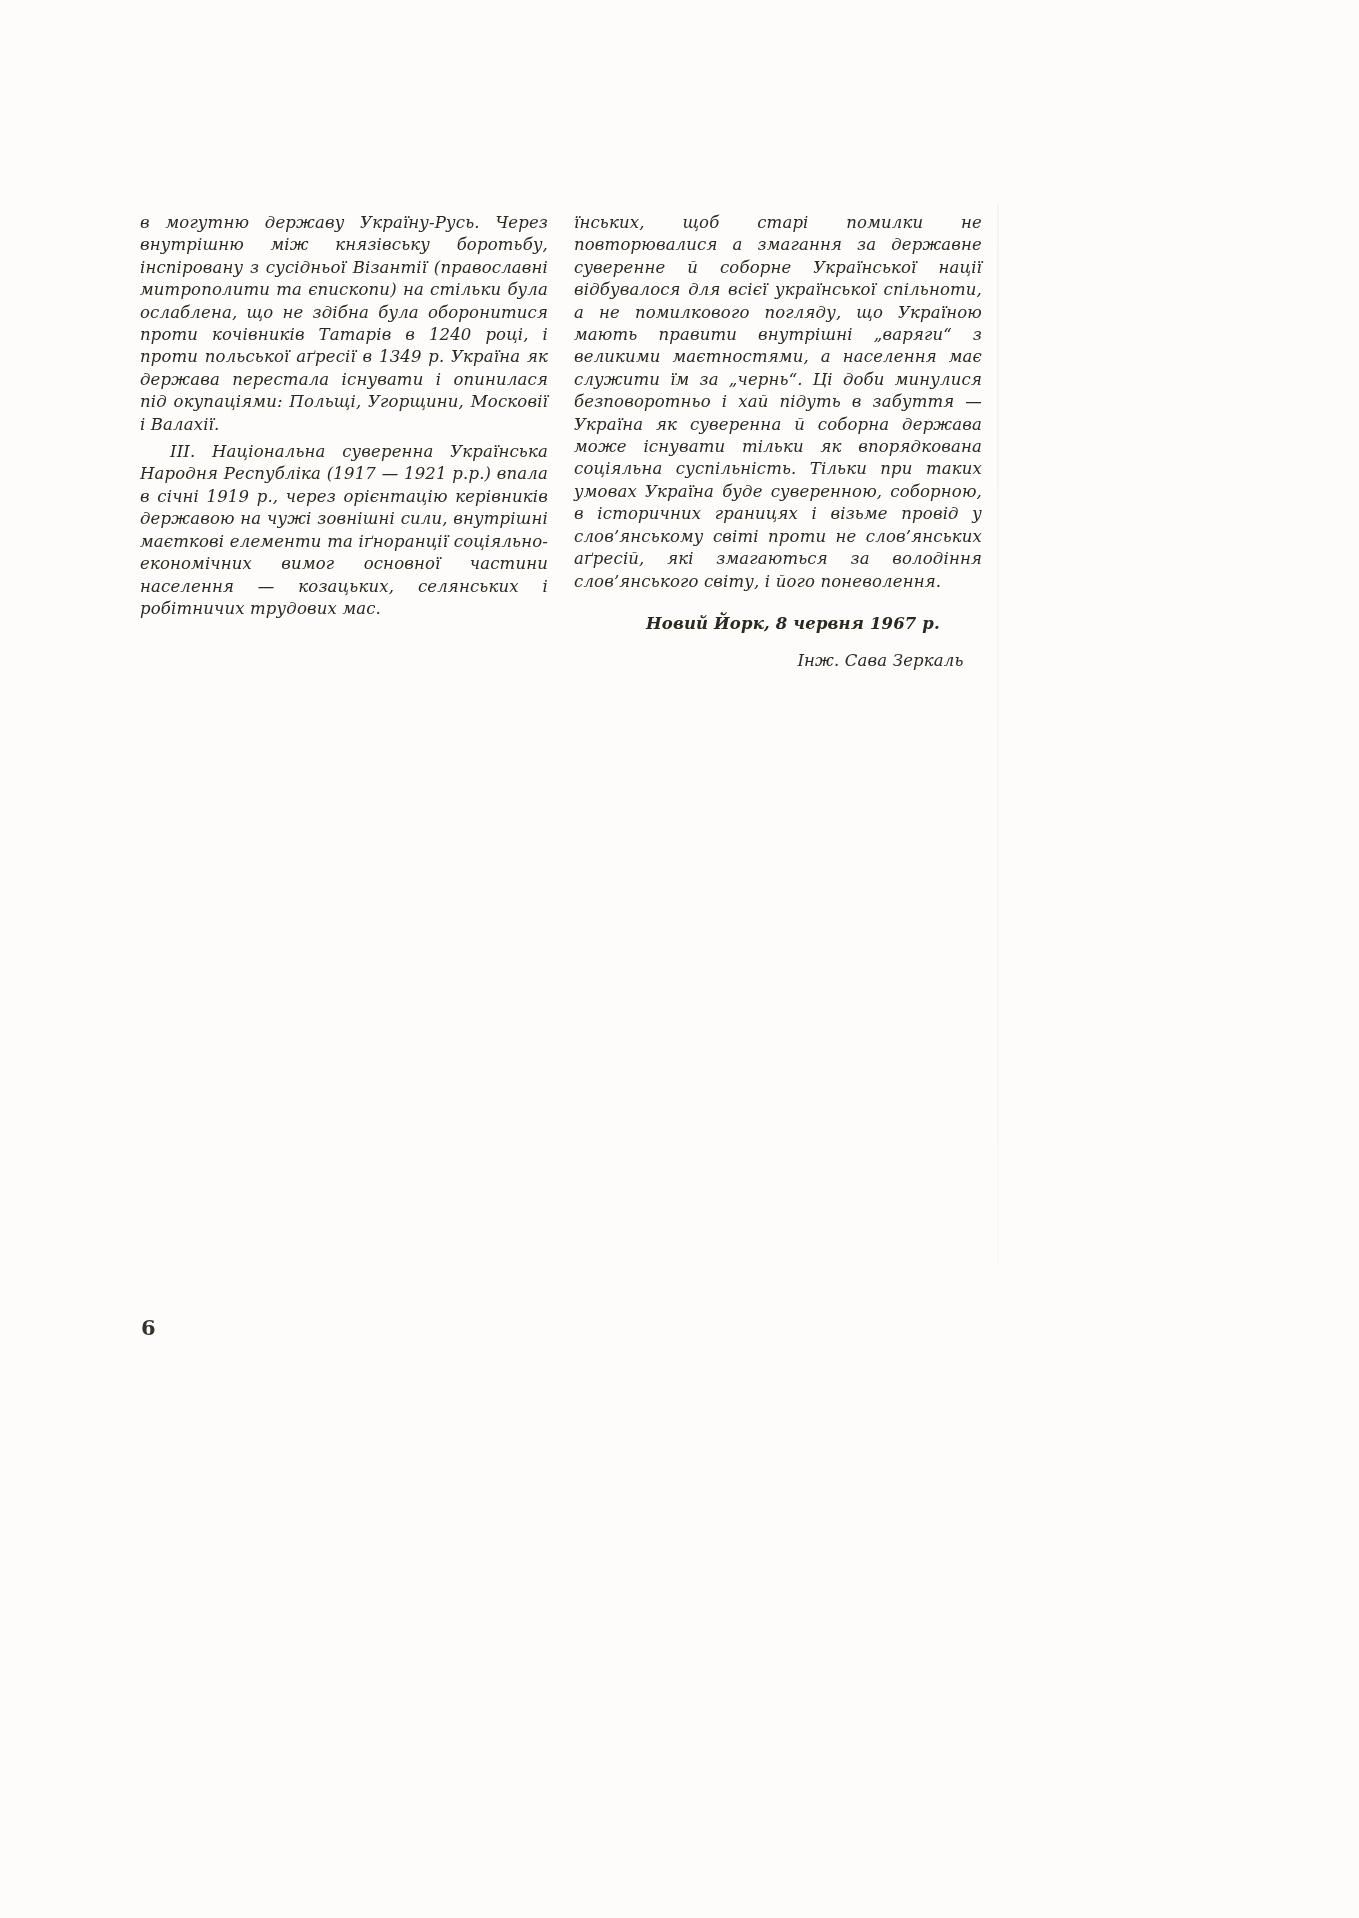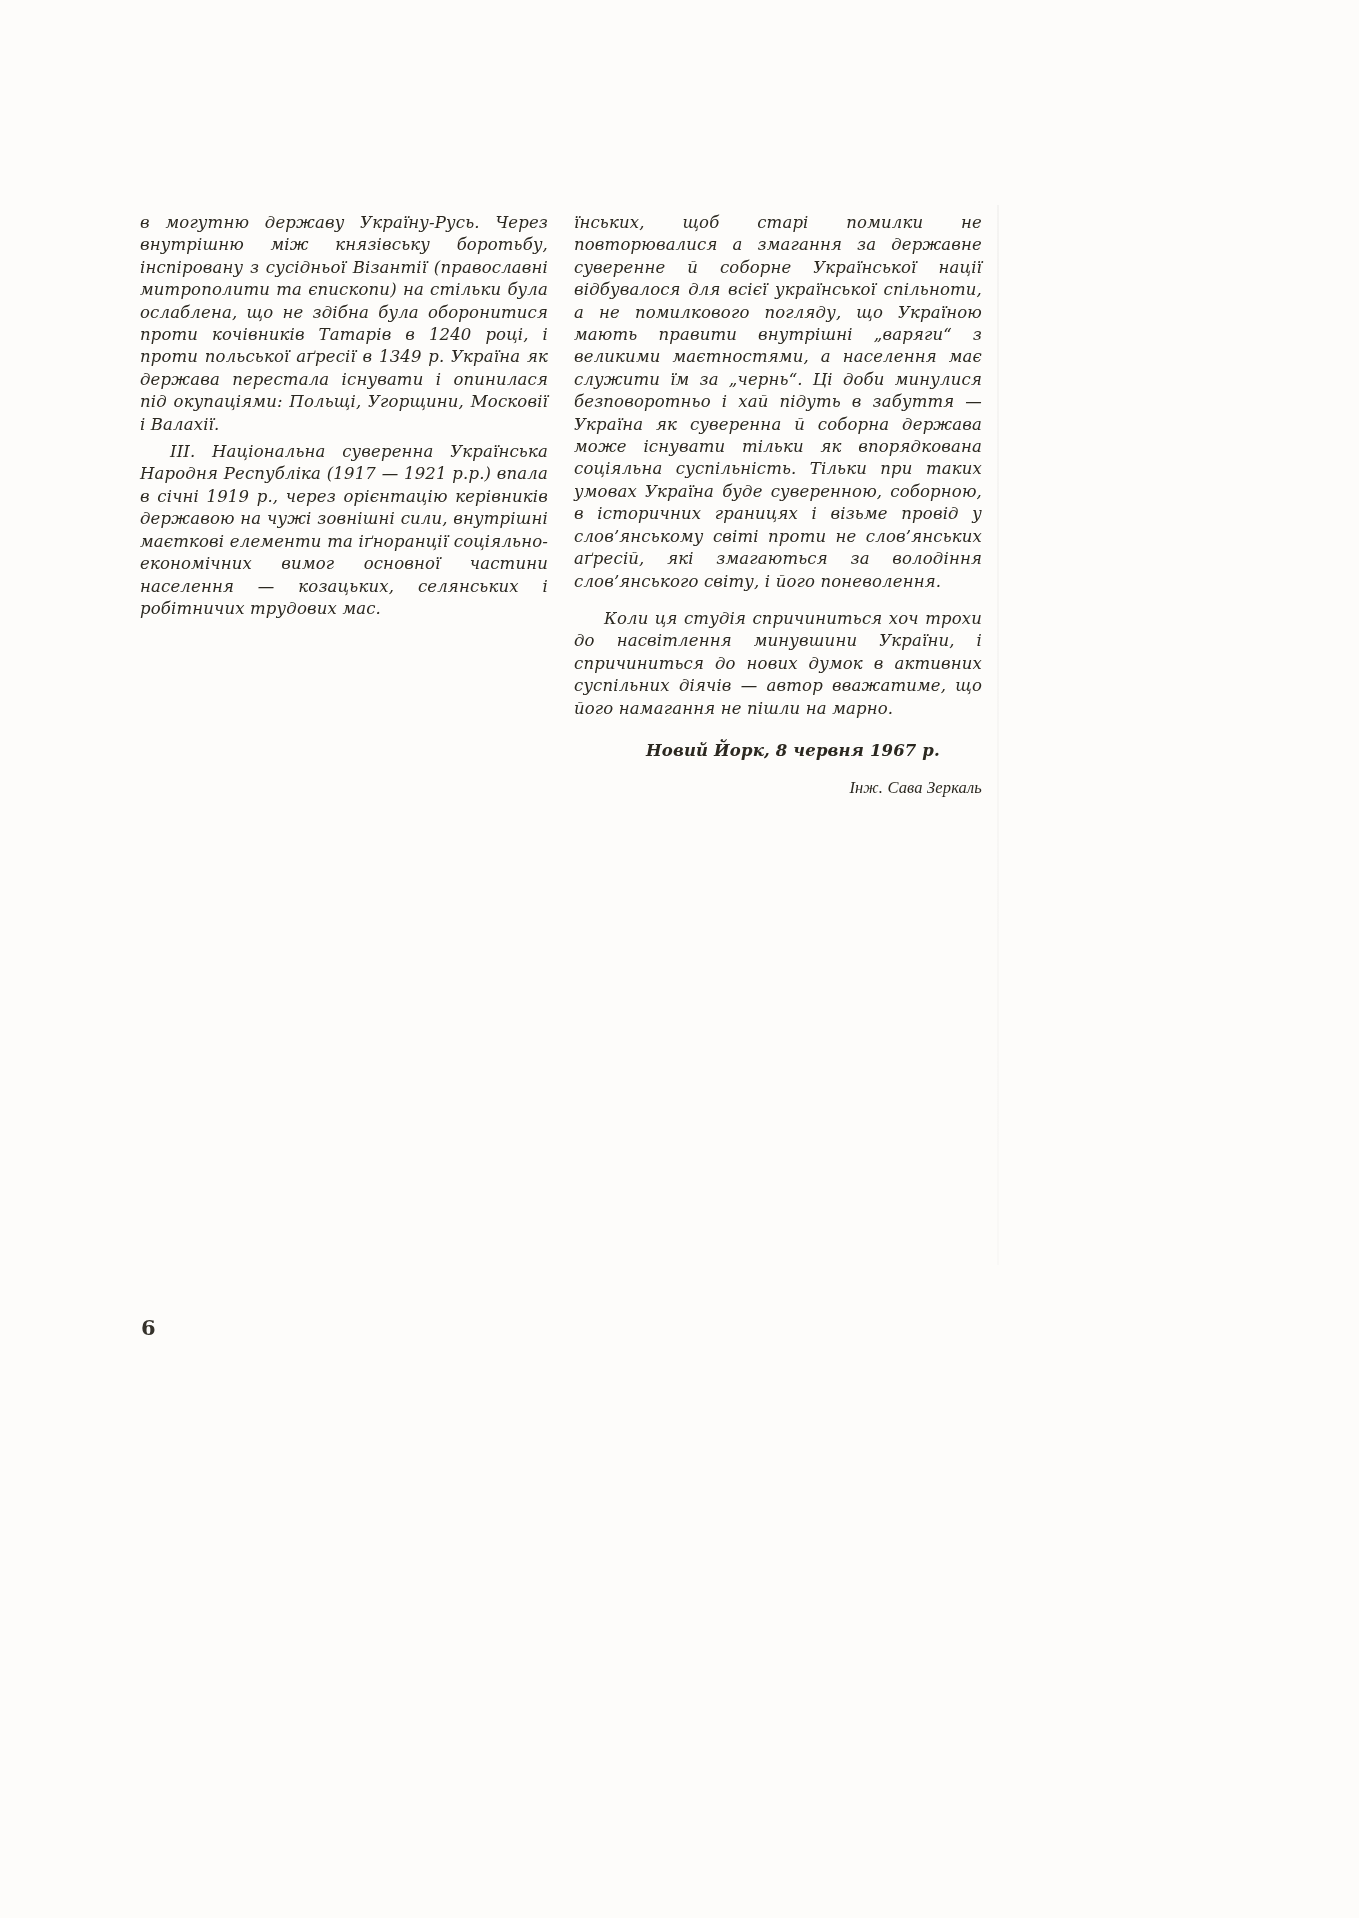--- a/index.html
+++ b/index.html
@@ -40,22 +40,21 @@
   .para.indent { text-indent:30px; }
   .dateline {
     margin-top:20px;
     text-indent:30px;
     text-align:center;
     font-weight:bold;
   }
   .signature {
     margin-top:15px;
     padding-left:205px;
-    text-align:right;
-    font-family:Liberation Serif, serif;
+    text-align:center;
   }
   .page-number {
     position:absolute; left:141px; top:1315px;
     font-size:21px; font-weight:bold; font-style:normal;
     color:#35322b;
   }
 </style>
 </head>
 <body>
 
@@ -65,21 +64,20 @@
 
   <div class="columns">
 
     <div class="col col-left">
       <p class="para">в могутню державу Україну-Русь. Через внутрішню між князівську боротьбу, інспіровану з сусідньої Візантії (православні митрополити та єпископи) на стільки була ослаблена, що не здібна була оборонитися проти кочівників Татарів в 1240 році, і проти польської аґресії в 1349 р. Україна як держава перестала існувати і опинилася під окупаціями: Польщі, Угорщини, Московії і Валахії.</p>
       <p class="para indent">III. Національна суверенна Українська Народня Республіка (1917 — 1921 р.р.) впала в січні 1919 р., через орієнтацію керівників державою на чужі зовнішні сили, внутрішні маєткові елементи та іґноранції соціяльно-економічних вимог основної частини населення — козацьких, селянських і робітничих трудових мас.</p>
     </div>
 
     <div class="col col-right">
       <p class="para">їнських, щоб старі помилки не повторювалися а змагання за державне суверенне й соборне Української нації відбувалося для всієї української спільноти, а не помилкового погляду, що Україною мають правити внутрішні „варяги“ з великими маєтностями, а населення має служити їм за „чернь“. Ці доби минулися безповоротньо і хай підуть в забуття — Україна як суверенна й соборна держава може існувати тільки як впорядкована соціяльна суспільність. Тільки при таких умовах Україна буде суверенною, соборною, в історичних границях і візьме провід у слов’янському світі проти не слов’янських аґресій, які змагаються за володіння слов’янського світу, і його поневолення.</p>
-      <p class="para indent">Коли ця студія спричиниться хоч трохи до насвітлення минувшини України, і спричиниться до нових думок в активних суспільних діячів — автор вважатиме, що його намагання не пішли на марно.</p>
       <p class="dateline">Новий Йорк, 8 червня 1967 р.</p>
       <p class="signature">Інж. Сава Зеркаль</p>
     </div>
 
   </div>
 
   <div class="page-number">6</div>
 
 </div>
 

